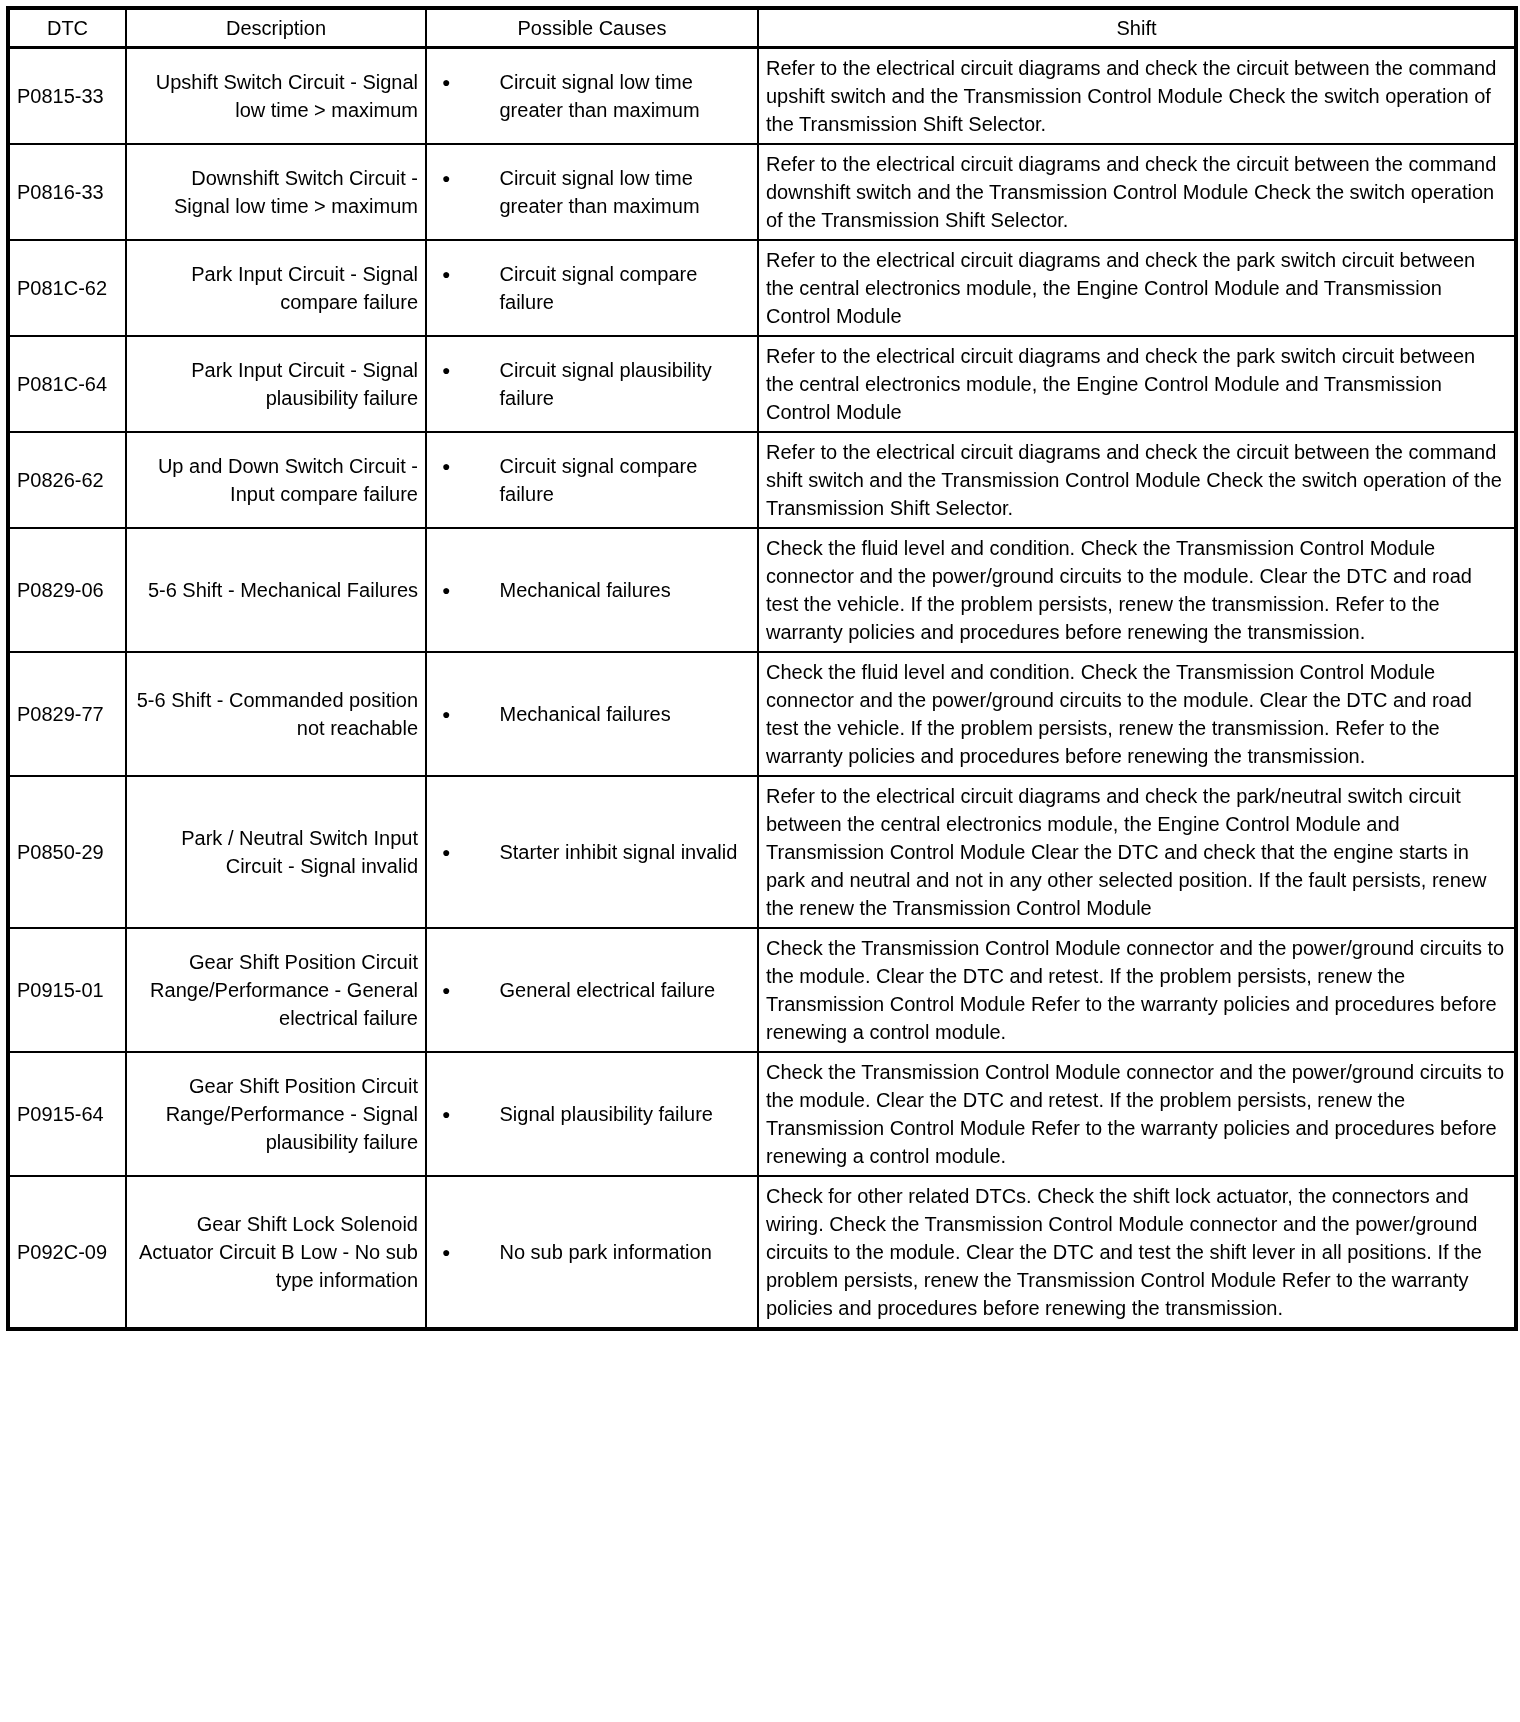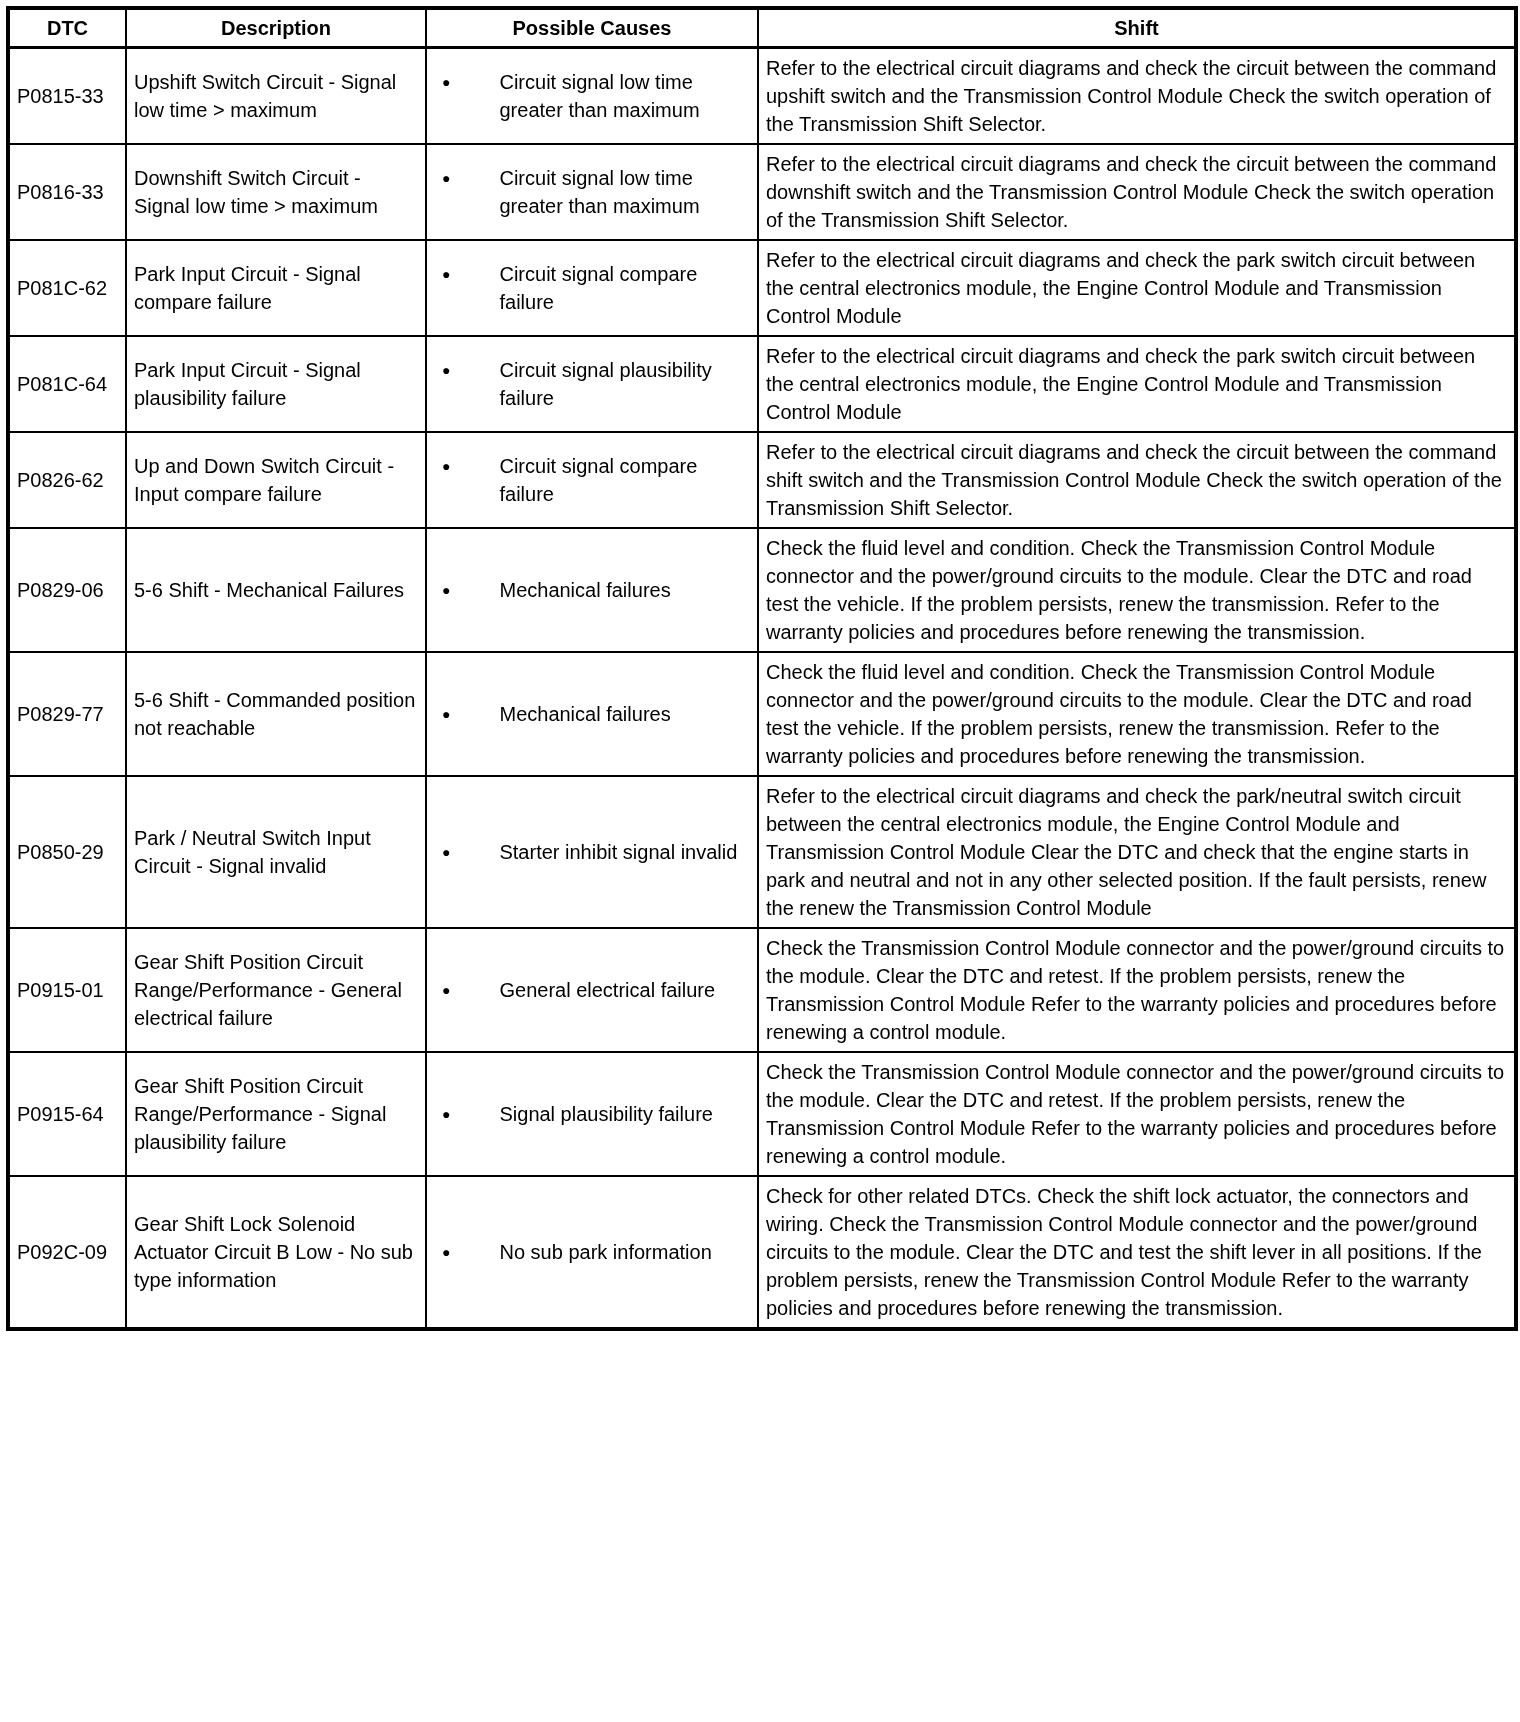--- a/index.html
+++ b/index.html
@@ -25,37 +25,38 @@
   table.dtc-table th,
   table.dtc-table td {
     border: 2px solid #000000;
     font-size: 20px;
     line-height: 28px;
     padding: 5px 7px;
     box-sizing: border-box;
     overflow-wrap: break-word;
   }
   table.dtc-table thead th {
-    font-weight: bold;
+    font-weight: normal;
     text-align: center;
     padding: 4px 6px;
     border-bottom: 3px solid #000000;
   }
   col.col-dtc    { width: 118px; }
   col.col-desc   { width: 300px; }
   col.col-causes { width: 332px; }
   col.col-action { width: 758px; }
 
   td.dtc-cell {
     vertical-align: middle;
     padding-left: 5px;
     padding-right: 2px;
   }
   td.description-cell {
     vertical-align: middle;
+    text-align: right;
   }
   td.causes-cell {
     vertical-align: middle;
     padding-left: 14px;
   }
   td.action-cell {
     vertical-align: middle;
   }
   .bullet-item {
     display: flex;

